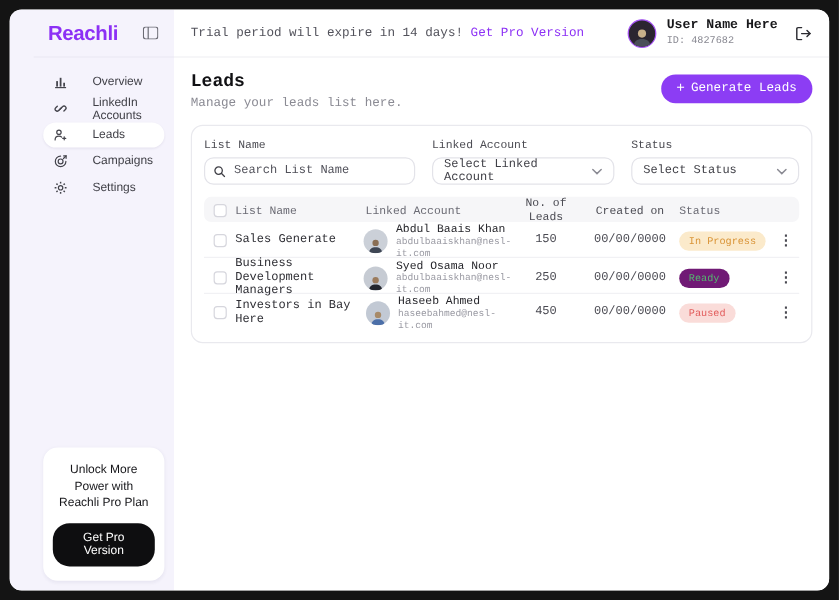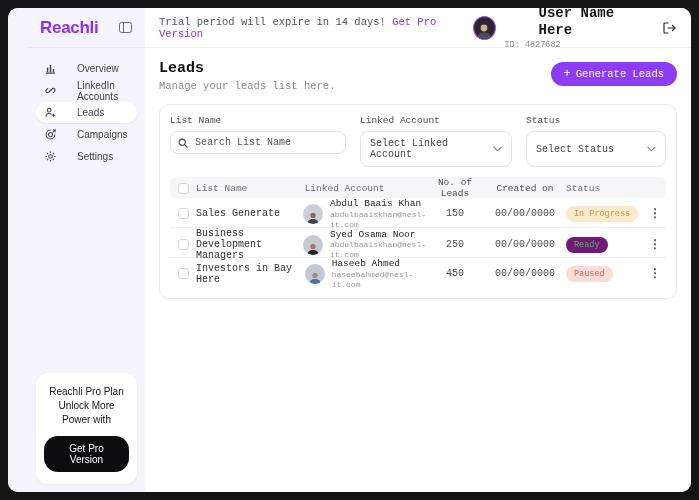--- a/index.html
+++ b/index.html
@@ -34,21 +34,21 @@
   .main { flex:1; display:flex; flex-direction:column; background:#fff; min-width:0;font-family:Liberation Mono, monospace; }
   .topbar { height:40px; border-bottom:1px solid #F0F0F3; display:flex; align-items:center;
             justify-content:space-between; padding:0 14px; flex-shrink:0; }
   .trial { font-size:10.5px; color:#52525B; }
   .trial a { color:#8C30F5; text-decoration:none; cursor:pointer; }
   .userbox { display:flex; align-items:center; gap:9px; }
   .avatar-lg { width:24px; height:24px; border-radius:50%; border:1.5px solid #A855F7;
                background:#2B2530; display:flex; align-items:flex-end; justify-content:center;
                overflow:hidden; }
   .user-meta { display:flex; flex-direction:column; line-height:1.25; }
-  .user-name { font-size:14px; font-weight:bold; color:#18181B;margin-left:34px; }
+  .user-name { font-size:11px; font-weight:bold; color:#18181B; }
   .user-id { font-size:8.5px; color:#8A8A93; }
   .logout { width:16px; height:16px; color:#2B2B31; display:flex; align-items:center;
             justify-content:center; cursor:pointer; margin-left:4px; }
 
   .content { padding:12px 14px; flex:1; }
   .page-head { display:flex; align-items:flex-start; justify-content:space-between; }
   .page-title { font-size:15px; font-weight:bold; color:#111114; }
   .page-sub { font-size:10.5px; color:#8A8A93; margin-top:3px; }
   .gen-btn { background:#8C3DF4; color:#fff; border:none; border-radius:14px; height:24px;
              padding:0 13px; font-size:10.5px; display:flex; align-items:center; gap:5px;
@@ -60,21 +60,21 @@
   .filters { display:flex; gap:14px; }
   .f-col1 { width:176px; } .f-col2 { width:152px; } .f-col3 { flex:1; }
   .f-label { font-size:9.5px; color:#4B4B52; margin-bottom:5px; }
   .input-wrap { position:relative; }
   .input-wrap .s-ic { position:absolute; left:8px; top:50%; transform:translateY(-50%);
                       color:#3F3F46; display:flex; }
   .text-input { width:100%; height:23px; border:1px solid #E3E3E9; border-radius:8px;
                 padding:0 4px 0 24px; font-size:10px; color:#333; font-family:inherit;
                 background:#fff; outline:none; }
   .text-input::placeholder { color:#52525B; }
-  .select { height:36px; border:1px solid #E3E3E9; border-radius:8px; background:#fff;
+  .select { height:23px; border:1px solid #E3E3E9; border-radius:8px; background:#fff;
             display:flex; align-items:center; justify-content:space-between; padding:0 9px;
             font-size:10px; color:#3F3F46; cursor:pointer; }
   .chev { color:#8A8A93; display:flex; }
 
   .tbl { margin-top:10px; font-size:10px; }
   .tr { display:grid; grid-template-columns:26px 1.45fr 1.62fr 58px 82px 78px 22px;
         align-items:center; }
   .thead { background:#F6F6F8; border-radius:6px; height:21px; color:#6B6B74; font-size:9.5px; }
   .row { height:30px; border-bottom:1px solid #F1F1F4; color:#2F2F35; }
   .row:last-child { border-bottom:none; }
@@ -166,22 +166,22 @@
                   <line x1="3.3" y1="8.7" x2="2.2" y2="9.8"></line>
                 </g>
               </svg>
         </span>
         <span>Settings</span>
       </div>
     </nav>
     <div class="sidebar-spacer"></div>
     <div class="promo">
       <div class="promo-text">
+        <div>Unlock More Power with</div>
         <div>Reachli Pro Plan</div>
-        <div>Unlock More Power with</div>
       </div>
       <button class="promo-btn">Get Pro Version</button>
     </div>
   </aside>
 
   <div class="main">
 
     <div class="topbar">
       <div class="trial">
         <span>Trial period will expire in 14 days!</span>

